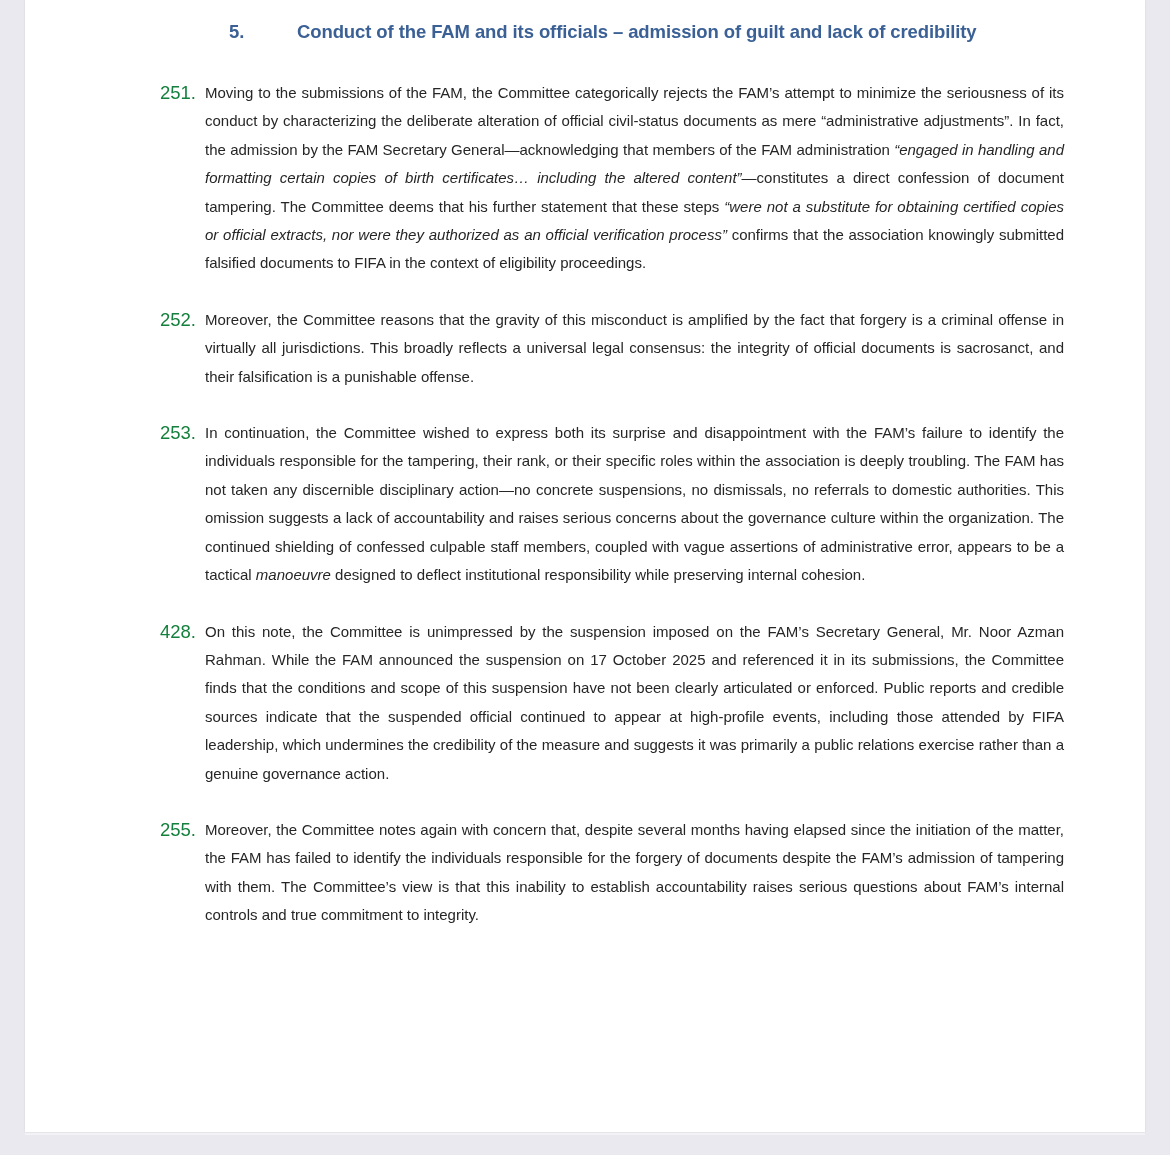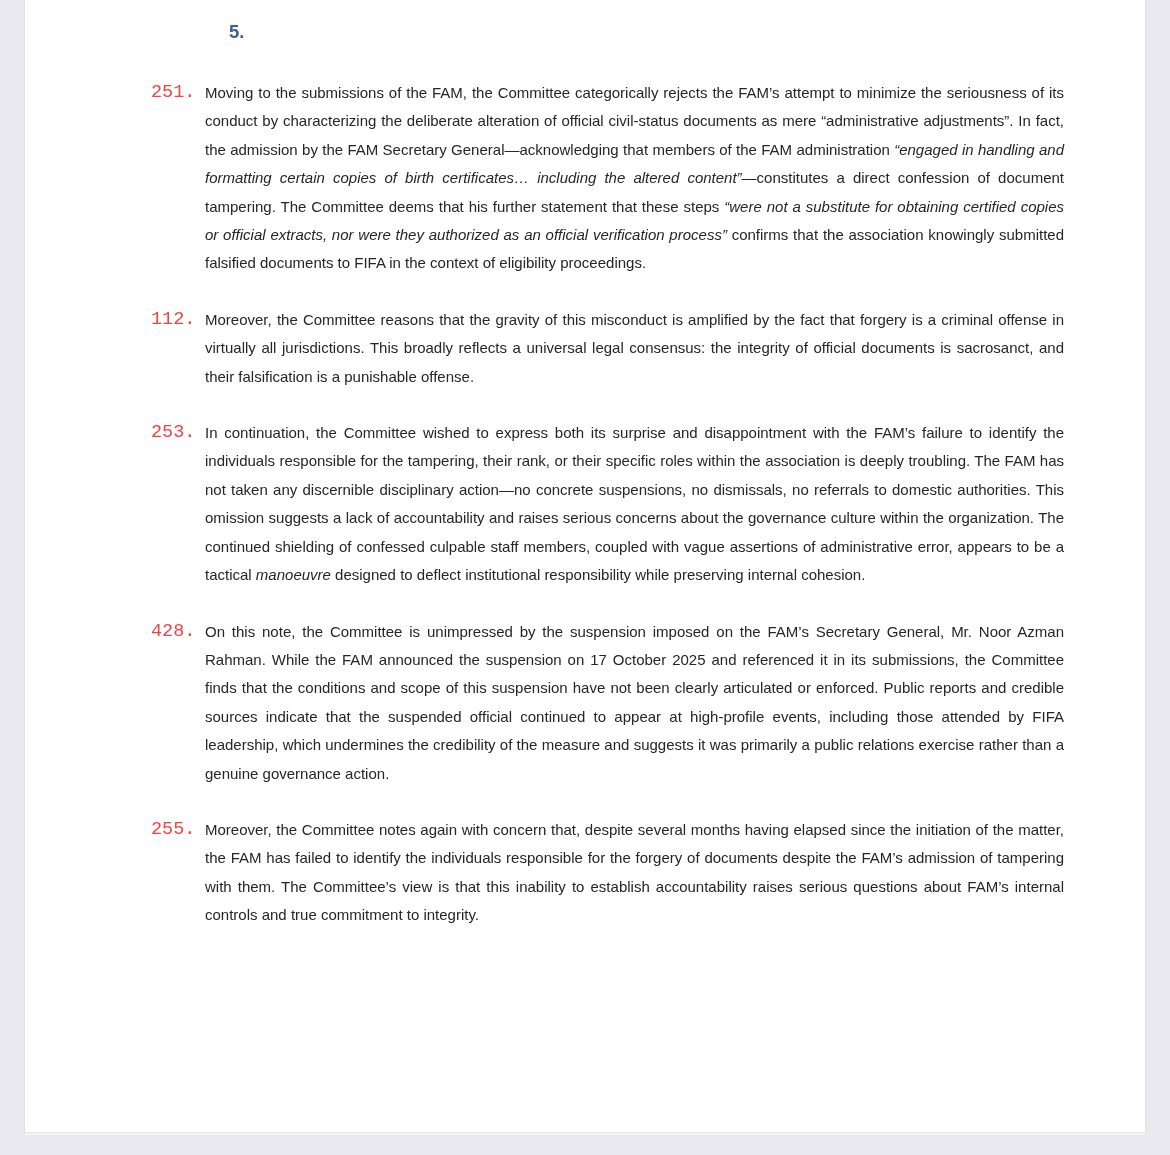--- a/index.html
+++ b/index.html
@@ -72,22 +72,23 @@
     align-items: flex-start;
     margin-bottom: 28px;
   }
   .para:last-child { margin-bottom: 0; }
 
   .para-num {
     flex: 0 0 54px;
     width: 54px;
     font-size: 18.5px;
     line-height: 28.4px;
-    color: #ef4444;
-    font-family: Liberation Mono, monospace;
+    color: #15803d;
+    font-family: Liberation Sans, sans-serif;
+    text-align: center;
   }
   .para-text {
     flex: 1 1 auto;
     font-size: 15px;
     line-height: 28.4px;
     color: #262626;
     text-align: justify;
     text-justify: inter-word;
     hyphens: none;
     font-family: "Liberation Sans", sans-serif;
@@ -96,29 +97,30 @@
     font-style: italic;
   }
 </style>
 </head>
 <body>
 
 <div id="page-sheet">
 
   <div id="section-heading">
     <span class="sec-num">5.</span>
+    <span class="sec-title">Conduct of the FAM and its officials – admission of guilt and lack of credibility</span>
   </div>
 
   <div id="body-content">
       <div class="para">
         <div class="para-num">251.</div>
         <div class="para-text"><span>Moving to the submissions of the FAM, the Committee categorically rejects the FAM’s attempt to minimize the seriousness of its conduct by characterizing the deliberate alteration of official civil-status documents as mere “administrative adjustments”.  In fact, the admission by the FAM Secretary General—acknowledging that members of the FAM administration </span><em>“engaged in handling and formatting certain copies of birth certificates… including the altered content”</em><span>—constitutes a direct confession of document tampering. The Committee deems that his further statement that these steps </span><em>“were not a substitute for obtaining certified copies or official extracts, nor were they authorized as an official verification process”</em><span> confirms that the association knowingly submitted falsified documents to FIFA in the context of eligibility proceedings.</span></div>
       </div>
       <div class="para">
-        <div class="para-num">112.</div>
+        <div class="para-num">252.</div>
         <div class="para-text"><span>Moreover, the Committee reasons that the gravity of this misconduct is amplified by the fact that forgery is a criminal offense in virtually all jurisdictions. This broadly reflects a universal legal consensus: the integrity of official documents is sacrosanct, and their falsification is a punishable offense.</span></div>
       </div>
       <div class="para">
         <div class="para-num">253.</div>
         <div class="para-text"><span>In continuation, the Committee wished to express both its surprise and disappointment with the FAM’s failure to identify the individuals responsible for the tampering, their rank, or their specific roles within the association is deeply troubling. The FAM has not taken any discernible disciplinary action—no concrete suspensions, no dismissals, no referrals to domestic authorities. This omission suggests a lack of accountability and raises serious concerns about the governance culture within the organization. The continued shielding of confessed culpable staff members, coupled with vague assertions of administrative error, appears to be a tactical </span><em>manoeuvre</em><span> designed to deflect institutional responsibility while preserving internal cohesion.</span></div>
       </div>
       <div class="para">
         <div class="para-num">428.</div>
         <div class="para-text"><span>On this note, the Committee is unimpressed by the suspension imposed on the FAM’s Secretary General, Mr. Noor Azman Rahman. While the FAM announced the suspension on 17 October 2025 and referenced it in its submissions, the Committee finds that the conditions and scope of this suspension have not been clearly articulated or enforced. Public reports and credible sources indicate that the suspended official continued to appear at high-profile events, including those attended by FIFA leadership, which undermines the credibility of the measure and suggests it was primarily a public relations exercise rather than a genuine governance action.</span></div>
       </div>

